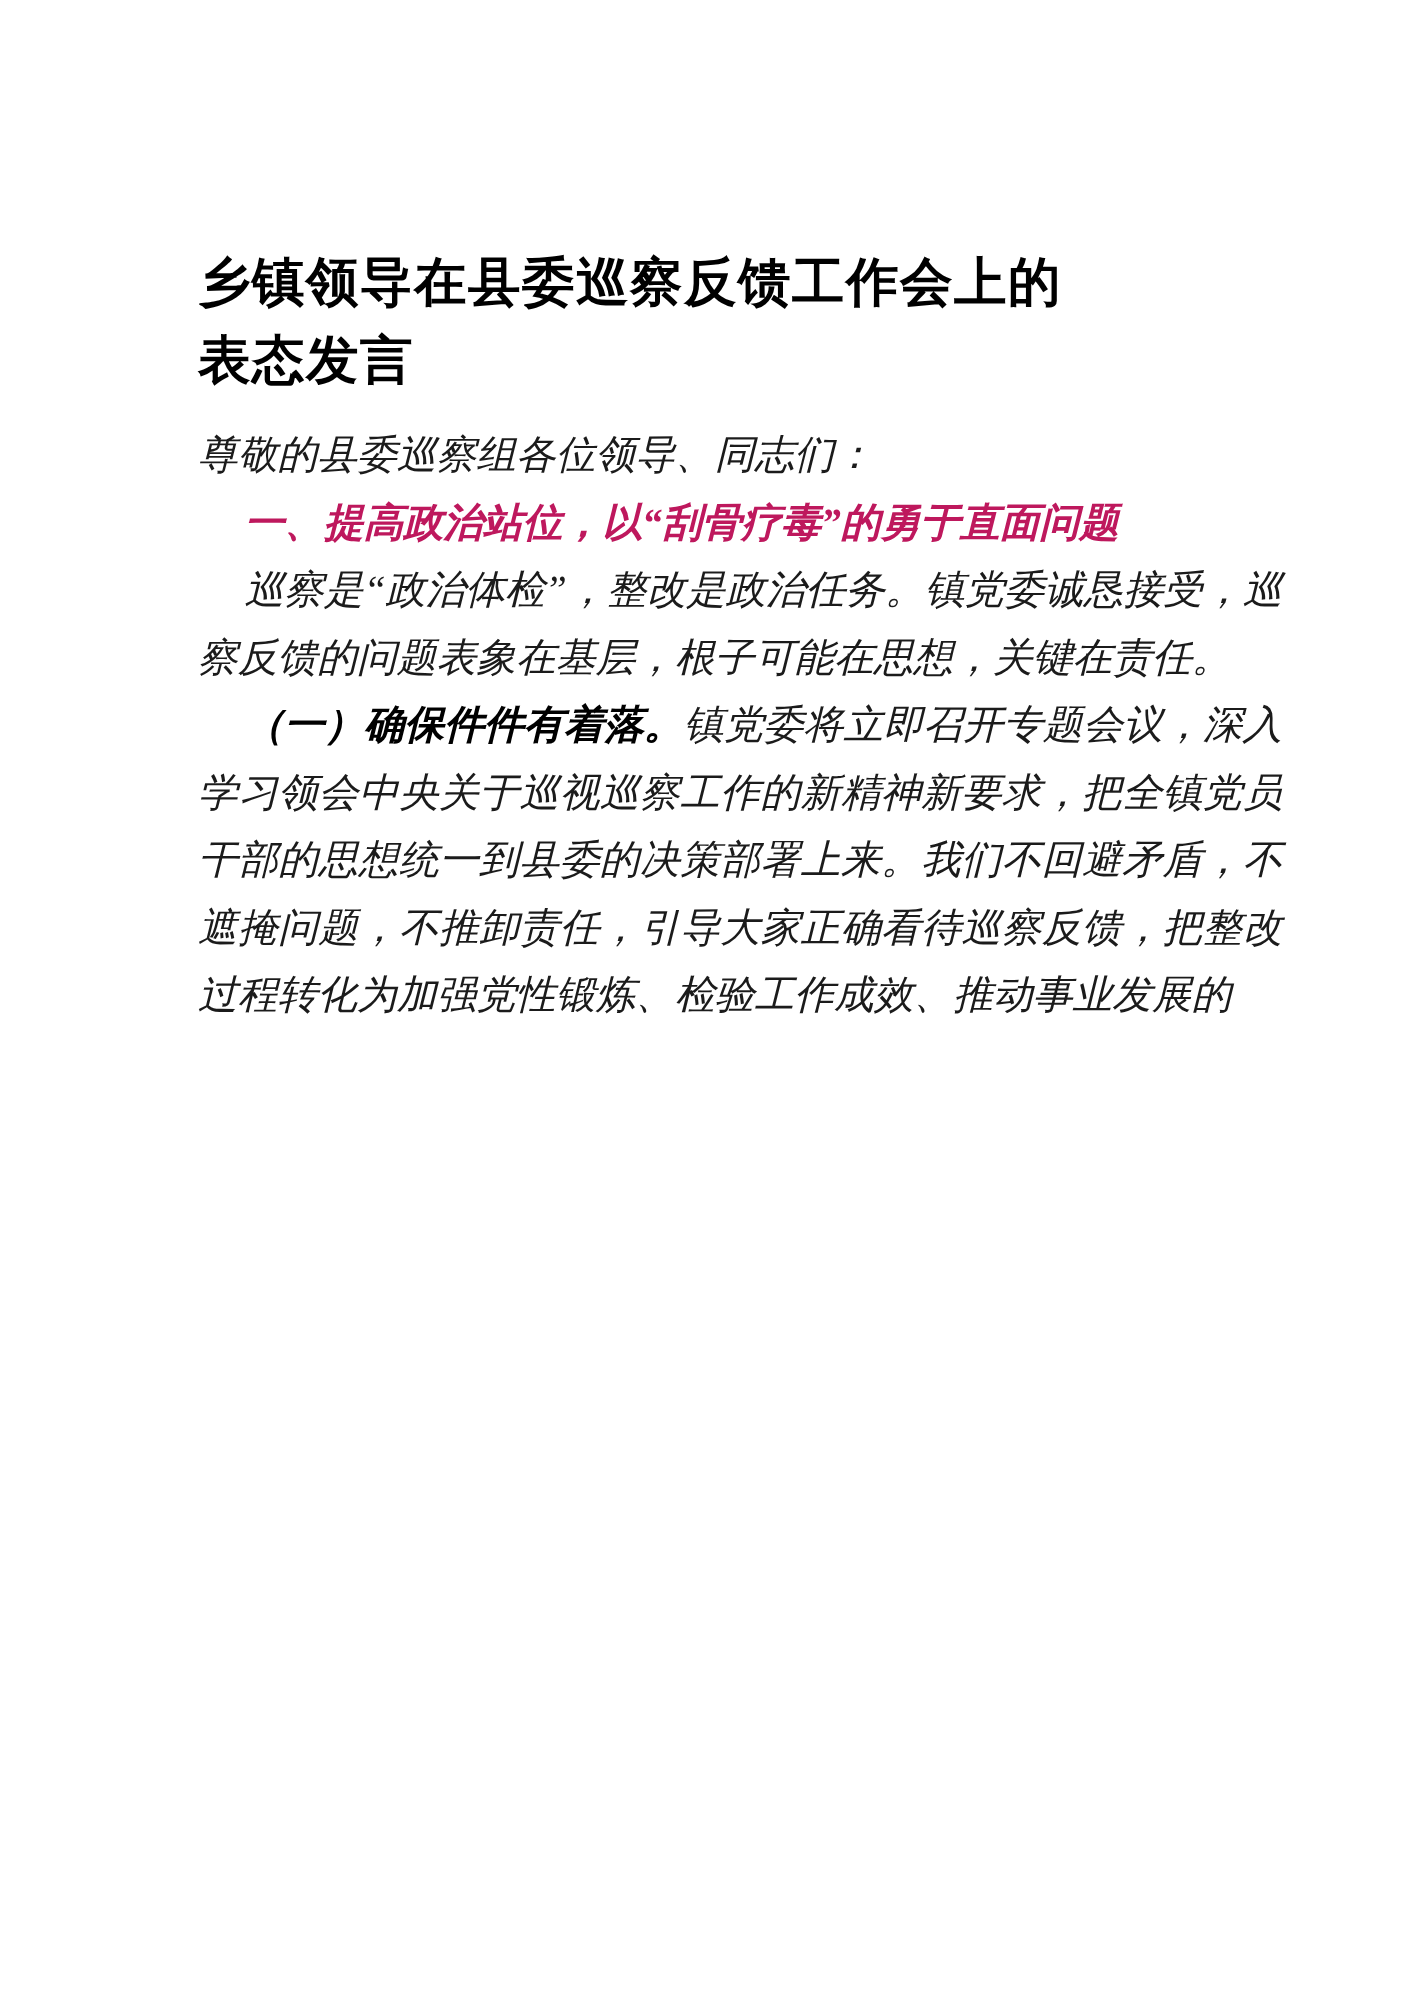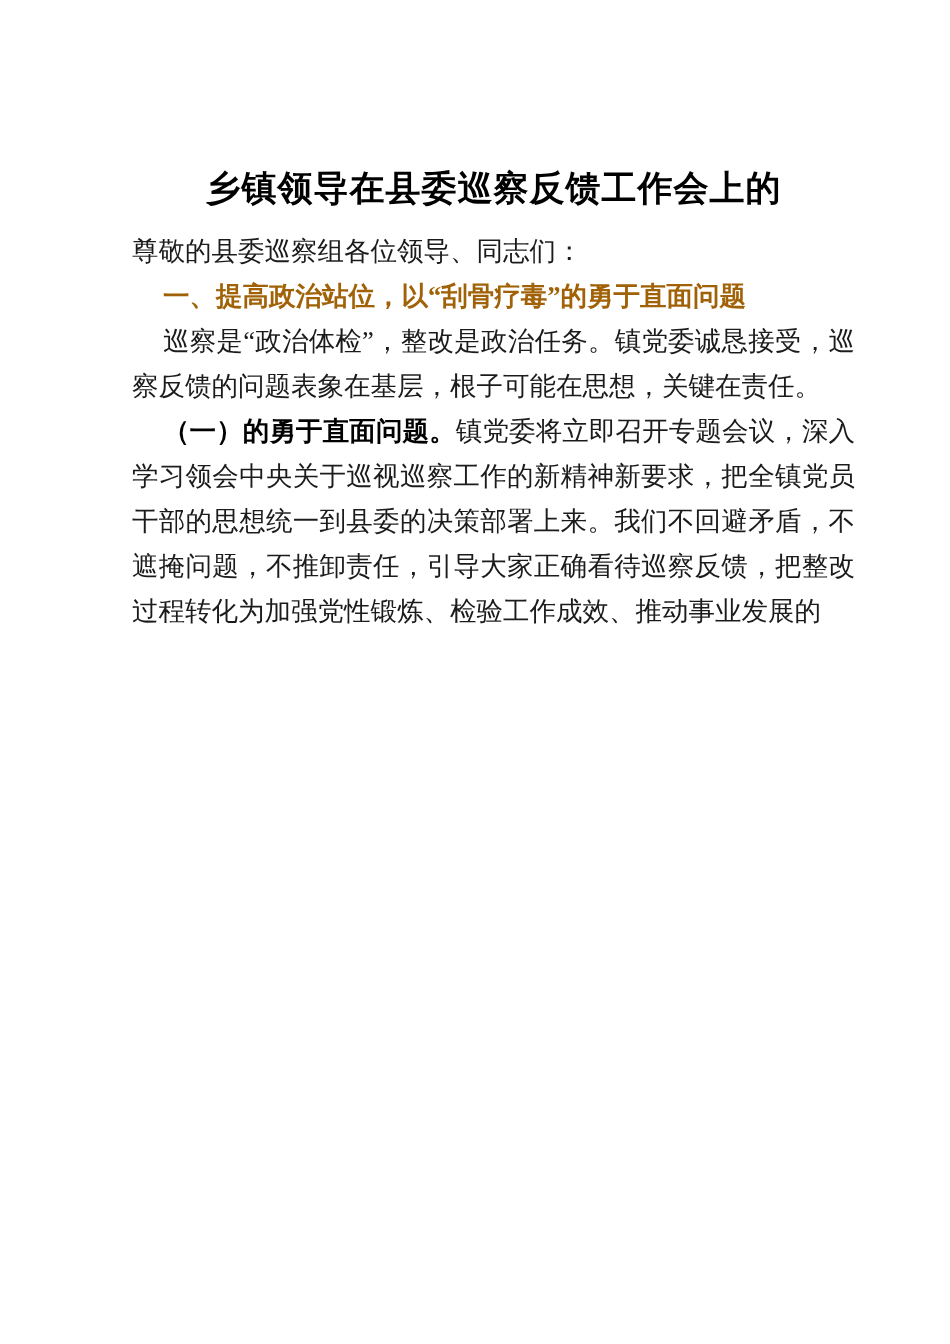--- a/index.html
+++ b/index.html
@@ -14,64 +14,66 @@
     background: #ffffff;
     box-sizing: border-box;
     padding: 163px 95px 0 132px;
     overflow: hidden;
     font-family: "Liberation Serif", "DejaVu Serif", serif;
   }
   .doc-title {
     font-size: 35px;
     line-height: 52px;
     font-weight: bold;
-    text-align: center;
+    text-align: left;
     color: #000000;
     letter-spacing: 1px;
   }
   .doc-body {
     margin-top: 14px;
     font-size: 26.5px;
     line-height: 45px;
     color: #1b1b1b;
     text-align: justify;
     text-justify: inter-character;
   }
   .doc-body p {
     margin: 0;
     padding: 0;
     text-indent: 31px;
+    font-style: italic;
   }
   .doc-body p.salutation {
     text-indent: 0;
   }
   .doc-body p.section-heading {
     font-weight: bold;
-    color: #a16207;
+    color: #be185d;
   }
   .lead-bold {
     font-weight: bold;
     color: #000000;
   }
 </style>
 </head>
 <body>
 
 <div class="page">
 
   <div class="doc-title">
     <div>乡镇领导在县委巡察反馈工作会上的</div>
+    <div>表态发言</div>
   </div>
 
   <div class="doc-body">
 
     <p class="salutation">尊敬的县委巡察组各位领导、同志们：</p>
 
 
     <p class="section-heading">一、提高政治站位，以“刮骨疗毒”的勇于直面问题</p>
 
     <p class="body-paragraph">巡察是“政治体检”，整改是政治任务。镇党委诚恳接受，巡察反馈的问题表象在基层，根子可能在思想，关键在责任。</p>
 
-    <p class="body-paragraph"><span class="lead-bold">（一）的勇于直面问题。</span><span>镇党委将立即召开专题会议，深入学习领会中央关于巡视巡察工作的新精神新要求，把全镇党员干部的思想统一到县委的决策部署上来。我们不回避矛盾，不遮掩问题，不推卸责任，引导大家正确看待巡察反馈，把整改过程转化为加强党性锻炼、检验工作成效、推动事业发展的</span></p>
+    <p class="body-paragraph"><span class="lead-bold">（一）确保件件有着落。</span><span>镇党委将立即召开专题会议，深入学习领会中央关于巡视巡察工作的新精神新要求，把全镇党员干部的思想统一到县委的决策部署上来。我们不回避矛盾，不遮掩问题，不推卸责任，引导大家正确看待巡察反馈，把整改过程转化为加强党性锻炼、检验工作成效、推动事业发展的</span></p>
 
   </div>
 
 </div>
 
 </body></html>

